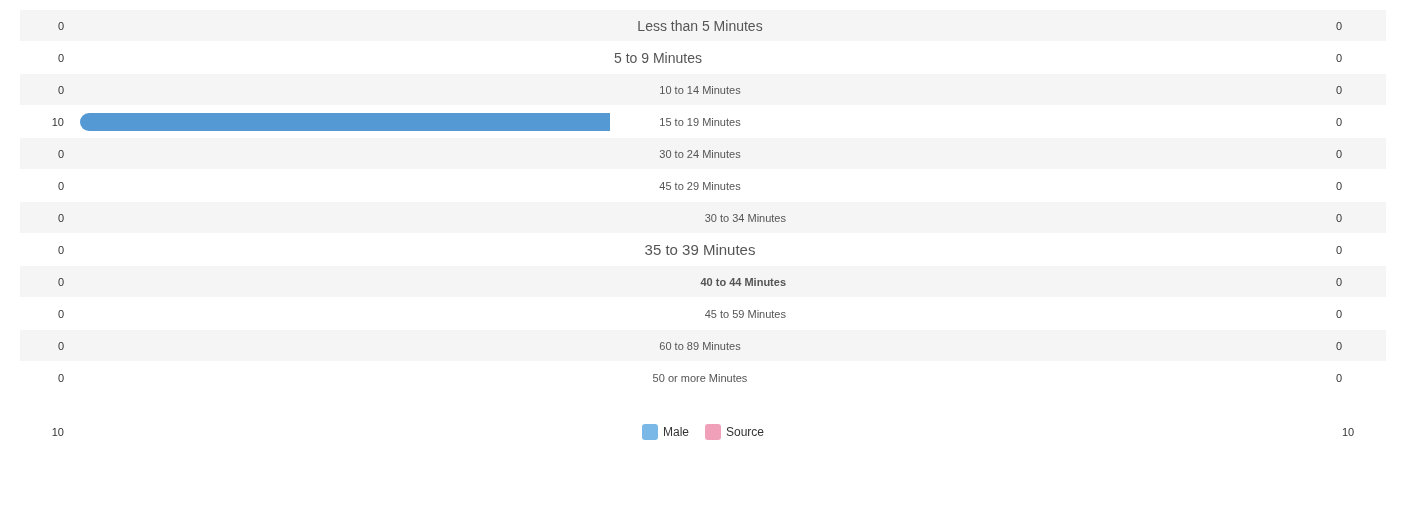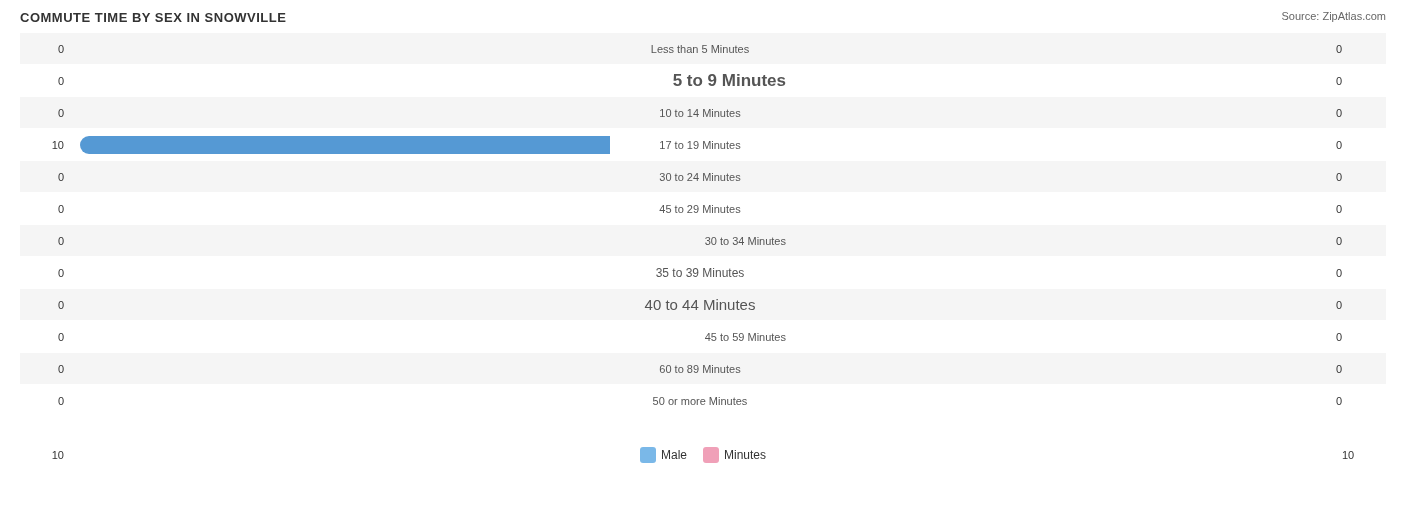--- a/index.html
+++ b/index.html
@@ -116,45 +116,41 @@
       height: 16px;
       border-radius: 3px;
     }
     .legend-male { background: #7ab8e8; }
     .legend-female { background: #f0a0b8; }
   </style>
 </head>
 <body>
 
 <div class="chart-container">
-  <div class="chart-header">
-    <span class="chart-title">COMMUTE TIME BY SEX IN SNOWVILLE</span>
-    <span class="chart-source">Source: ZipAtlas.com</span>
-  </div>
 
   <div class="chart-body">
     <div class="rows-area" id="rows-area">
 
     <div class="bar-row" style="background: rgb(245, 245, 245);">
     <div class="left-value" style="width:50px;text-align:right;font-size:11px;color:#333;padding-right:6px;flex-shrink:0;">0</div>
     <div class="left-bar-area" style="width:540px;display:flex;justify-content:flex-end;align-items:center;height:100%;">
       <div style="width:2px;height:18px;border-radius:9px 0 0 9px;background:transparent;"></div>
     </div>
-    <div class="center-label" style="width:180px;text-align:center;font-size:11px;color:#555;flex-shrink:0;padding:0 4px;">Less than 5 Minutes</div>
-    <div class="right-bar-area" style="width:540px;display:flex;justify-content:flex-start;align-items:center;height:100%;">
-      <div style="width:2px;height:18px;border-radius:0 9px 9px 0;background:transparent;"></div>
-    </div>
-    <div class="right-value" style="width:50px;text-align:left;font-size:11px;color:#333;padding-left:6px;flex-shrink:0;">0</div>
-  </div>
-        <div class="bar-row" style="background: rgb(255, 255, 255);">
-    <div class="left-value" style="width:50px;text-align:right;font-size:11px;color:#333;padding-right:6px;flex-shrink:0;">0</div>
-    <div class="left-bar-area" style="width:540px;display:flex;justify-content:flex-end;align-items:center;height:100%;">
-      <div style="width:2px;height:18px;border-radius:9px 0 0 9px;background:transparent;"></div>
-    </div>
-    <div class="center-label" style="width:180px;text-align:right;font-size:17px;color:#555;flex-shrink:0;padding:0 4px;font-weight:bold;">5 to 9 Minutes</div>
+    <div class="center-label" style="width:180px;text-align:center;font-size:14px;color:#555;flex-shrink:0;padding:0 4px;">Less than 5 Minutes</div>
+    <div class="right-bar-area" style="width:540px;display:flex;justify-content:flex-start;align-items:center;height:100%;">
+      <div style="width:2px;height:18px;border-radius:0 9px 9px 0;background:transparent;"></div>
+    </div>
+    <div class="right-value" style="width:50px;text-align:left;font-size:11px;color:#333;padding-left:6px;flex-shrink:0;">0</div>
+  </div>
+        <div class="bar-row" style="background: rgb(255, 255, 255);">
+    <div class="left-value" style="width:50px;text-align:right;font-size:11px;color:#333;padding-right:6px;flex-shrink:0;">0</div>
+    <div class="left-bar-area" style="width:540px;display:flex;justify-content:flex-end;align-items:center;height:100%;">
+      <div style="width:2px;height:18px;border-radius:9px 0 0 9px;background:transparent;"></div>
+    </div>
+    <div class="center-label" style="width:180px;text-align:left;font-size:14px;color:#555;flex-shrink:0;padding:0 4px;">5 to 9 Minutes</div>
     <div class="right-bar-area" style="width:540px;display:flex;justify-content:flex-start;align-items:center;height:100%;">
       <div style="width:2px;height:18px;border-radius:0 9px 9px 0;background:transparent;"></div>
     </div>
     <div class="right-value" style="width:50px;text-align:left;font-size:11px;color:#333;padding-left:6px;flex-shrink:0;">0</div>
   </div>
         <div class="bar-row" style="background: rgb(245, 245, 245);">
     <div class="left-value" style="width:50px;text-align:right;font-size:11px;color:#333;padding-right:6px;flex-shrink:0;">0</div>
     <div class="left-bar-area" style="width:540px;display:flex;justify-content:flex-end;align-items:center;height:100%;">
       <div style="width:2px;height:18px;border-radius:9px 0 0 9px;background:transparent;"></div>
     </div>
@@ -162,21 +158,21 @@
     <div class="right-bar-area" style="width:540px;display:flex;justify-content:flex-start;align-items:center;height:100%;">
       <div style="width:2px;height:18px;border-radius:0 9px 9px 0;background:transparent;"></div>
     </div>
     <div class="right-value" style="width:50px;text-align:left;font-size:11px;color:#333;padding-left:6px;flex-shrink:0;">0</div>
   </div>
         <div class="bar-row" style="background: rgb(255, 255, 255);">
     <div class="left-value" style="width:50px;text-align:right;font-size:11px;color:#333;padding-right:6px;flex-shrink:0;">10</div>
     <div class="left-bar-area" style="width:540px;display:flex;justify-content:flex-end;align-items:center;height:100%;">
       <div style="width:530px;height:18px;border-radius:9px 0 0 9px;background:#5599d4;"></div>
     </div>
-    <div class="center-label" style="width:180px;text-align:center;font-size:11px;color:#555;flex-shrink:0;padding:0 4px;">17 to 19 Minutes</div>
+    <div class="center-label" style="width:180px;text-align:center;font-size:11px;color:#555;flex-shrink:0;padding:0 4px;">15 to 19 Minutes</div>
     <div class="right-bar-area" style="width:540px;display:flex;justify-content:flex-start;align-items:center;height:100%;">
       <div style="width:2px;height:18px;border-radius:0 9px 9px 0;background:transparent;"></div>
     </div>
     <div class="right-value" style="width:50px;text-align:left;font-size:11px;color:#333;padding-left:6px;flex-shrink:0;">0</div>
   </div>
         <div class="bar-row" style="background: rgb(245, 245, 245);">
     <div class="left-value" style="width:50px;text-align:right;font-size:11px;color:#333;padding-right:6px;flex-shrink:0;">0</div>
     <div class="left-bar-area" style="width:540px;display:flex;justify-content:flex-end;align-items:center;height:100%;">
       <div style="width:2px;height:18px;border-radius:9px 0 0 9px;background:transparent;"></div>
     </div>
@@ -206,32 +202,32 @@
     <div class="right-bar-area" style="width:540px;display:flex;justify-content:flex-start;align-items:center;height:100%;">
       <div style="width:2px;height:18px;border-radius:0 9px 9px 0;background:transparent;"></div>
     </div>
     <div class="right-value" style="width:50px;text-align:left;font-size:11px;color:#333;padding-left:6px;flex-shrink:0;">0</div>
   </div>
         <div class="bar-row" style="background: rgb(255, 255, 255);">
     <div class="left-value" style="width:50px;text-align:right;font-size:11px;color:#333;padding-right:6px;flex-shrink:0;">0</div>
     <div class="left-bar-area" style="width:540px;display:flex;justify-content:flex-end;align-items:center;height:100%;">
       <div style="width:2px;height:18px;border-radius:9px 0 0 9px;background:transparent;"></div>
     </div>
-    <div class="center-label" style="width:180px;text-align:center;font-size:12px;color:#555;flex-shrink:0;padding:0 4px;">35 to 39 Minutes</div>
-    <div class="right-bar-area" style="width:540px;display:flex;justify-content:flex-start;align-items:center;height:100%;">
-      <div style="width:2px;height:18px;border-radius:0 9px 9px 0;background:transparent;"></div>
-    </div>
-    <div class="right-value" style="width:50px;text-align:left;font-size:11px;color:#333;padding-left:6px;flex-shrink:0;">0</div>
-  </div>
-        <div class="bar-row" style="background: rgb(245, 245, 245);">
-    <div class="left-value" style="width:50px;text-align:right;font-size:11px;color:#333;padding-right:6px;flex-shrink:0;">0</div>
-    <div class="left-bar-area" style="width:540px;display:flex;justify-content:flex-end;align-items:center;height:100%;">
-      <div style="width:2px;height:18px;border-radius:9px 0 0 9px;background:transparent;"></div>
-    </div>
-    <div class="center-label" style="width:180px;text-align:center;font-size:15px;color:#555;flex-shrink:0;padding:0 4px;">40 to 44 Minutes</div>
+    <div class="center-label" style="width:180px;text-align:center;font-size:15px;color:#555;flex-shrink:0;padding:0 4px;">35 to 39 Minutes</div>
+    <div class="right-bar-area" style="width:540px;display:flex;justify-content:flex-start;align-items:center;height:100%;">
+      <div style="width:2px;height:18px;border-radius:0 9px 9px 0;background:transparent;"></div>
+    </div>
+    <div class="right-value" style="width:50px;text-align:left;font-size:11px;color:#333;padding-left:6px;flex-shrink:0;">0</div>
+  </div>
+        <div class="bar-row" style="background: rgb(245, 245, 245);">
+    <div class="left-value" style="width:50px;text-align:right;font-size:11px;color:#333;padding-right:6px;flex-shrink:0;">0</div>
+    <div class="left-bar-area" style="width:540px;display:flex;justify-content:flex-end;align-items:center;height:100%;">
+      <div style="width:2px;height:18px;border-radius:9px 0 0 9px;background:transparent;"></div>
+    </div>
+    <div class="center-label" style="width:180px;text-align:right;font-size:11px;color:#555;flex-shrink:0;padding:0 4px;font-weight:bold;">40 to 44 Minutes</div>
     <div class="right-bar-area" style="width:540px;display:flex;justify-content:flex-start;align-items:center;height:100%;">
       <div style="width:2px;height:18px;border-radius:0 9px 9px 0;background:transparent;"></div>
     </div>
     <div class="right-value" style="width:50px;text-align:left;font-size:11px;color:#333;padding-left:6px;flex-shrink:0;">0</div>
   </div>
         <div class="bar-row" style="background: rgb(255, 255, 255);">
     <div class="left-value" style="width:50px;text-align:right;font-size:11px;color:#333;padding-right:6px;flex-shrink:0;">0</div>
     <div class="left-bar-area" style="width:540px;display:flex;justify-content:flex-end;align-items:center;height:100%;">
       <div style="width:2px;height:18px;border-radius:9px 0 0 9px;background:transparent;"></div>
     </div>
@@ -269,21 +265,21 @@
       <div style="width:50px;text-align:right;font-size:11px;color:#333;padding-right:6px;">10</div>
       <div style="flex:1;"></div>
       <div style="width:180px;">
         <div style="display:flex;justify-content:center;gap:16px;align-items:center;">
           <div class="legend-item">
             <div class="legend-box legend-male"></div>
             <span>Male</span>
           </div>
           <div class="legend-item">
             <div class="legend-box legend-female"></div>
-            <span>Minutes</span>
+            <span>Source</span>
           </div>
         </div>
       </div>
       <div style="flex:1;"></div>
       <div style="width:50px;text-align:left;font-size:11px;color:#333;padding-left:6px;">10</div>
     </div>
   </div>
 </div>
 
 </body></html>

